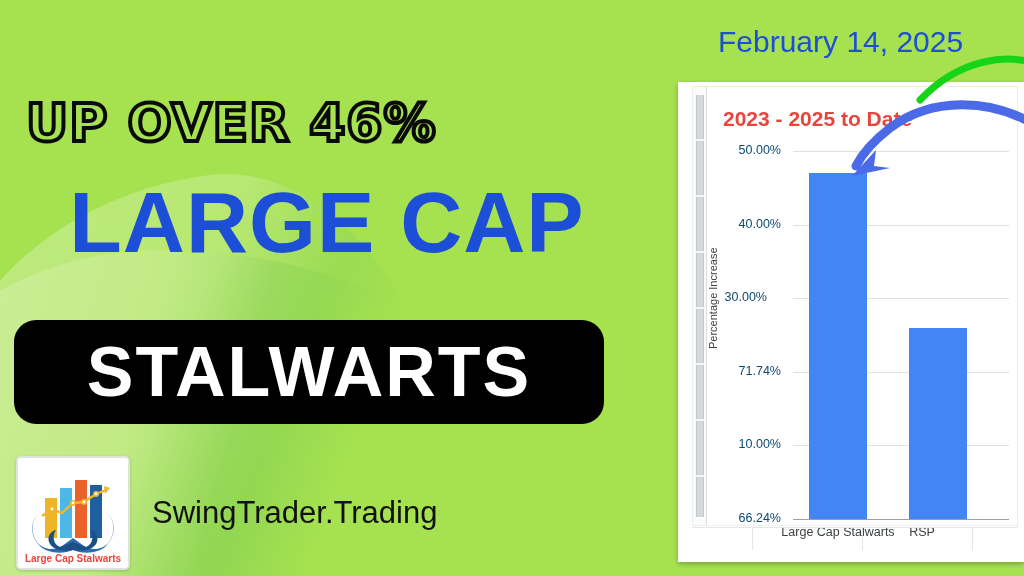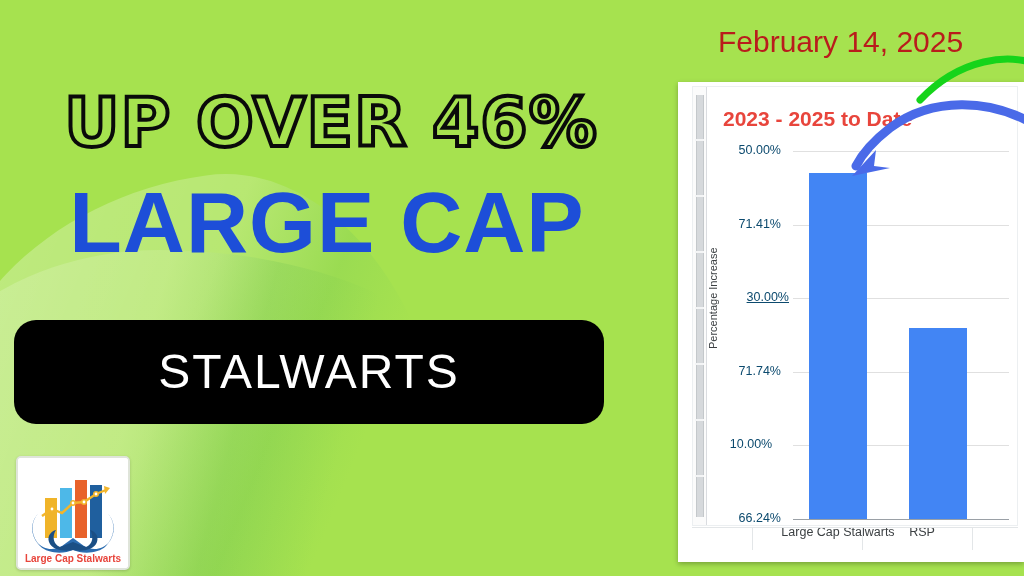--- a/index.html
+++ b/index.html
@@ -27,41 +27,41 @@
     background:linear-gradient(105deg,rgba(255,255,255,0.22) 0%,rgba(255,255,255,0.12) 40%,rgba(105,190,80,0.22) 55%,rgba(166,226,79,0) 70%);
     border-radius:45% 55% 60% 40% / 55% 45% 55% 45%;
     pointer-events:none;
   }
 
   
   .headline-wrap{position:absolute;left:0;top:0;width:660px;}
 
   .kicker{
     position:absolute;left:26px;top:84px;width:610px;
-    font-size:68px;line-height:78px;font-weight:bold;
+    font-size:52px;line-height:78px;font-weight:bold;
     letter-spacing:1px;
     color:transparent;
     -webkit-text-stroke:4px #0a0a0a;
-    text-align:center;
+    text-align:left;
     white-space:nowrap;
     font-family:"DejaVu Sans","Liberation Sans",sans-serif;
   }
   .subhead{
     position:absolute;left:22px;top:178px;width:610px;
     font-size:86px;line-height:88px;font-weight:bold;
     color:#1d4ed8;letter-spacing:1px;text-align:center;white-space:nowrap;
     font-family:"Liberation Sans","DejaVu Sans",sans-serif;
   }
   .badge{
     position:absolute;left:14px;top:320px;width:590px;height:104px;
     background:#000;border-radius:22px;
     display:flex;align-items:center;justify-content:center;
   }
   .badge-text{
-    color:#fff;font-size:48px;font-weight:normal;letter-spacing:2px;
+    color:#fff;font-size:70px;font-weight:bold;letter-spacing:2px;
     line-height:74px;white-space:nowrap;
     font-family:"Liberation Sans","DejaVu Sans",sans-serif;
     text-align:center;
   }
 
   
   .logo{
     position:absolute;left:16px;top:456px;width:110px;height:110px;
     background:#fdfdfd;border:2px solid #dfe4da;border-radius:5px;
     box-shadow:0 1px 3px rgba(0,0,0,.18);
@@ -70,21 +70,21 @@
   .logo svg{display:block;}
   .site{
     position:absolute;left:152px;top:495px;
     font-size:31px;color:#111;letter-spacing:0px;white-space:nowrap;
     font-family:"Liberation Sans","DejaVu Sans",sans-serif;
   }
 
   
   .datetext{
     position:absolute;left:718px;top:25px;
-    font-size:30px;color:#b91c1c;white-space:nowrap;
+    font-size:30px;color:#1d4ed8;white-space:nowrap;
     font-family:"Liberation Sans","DejaVu Sans",sans-serif;
   }
 
   
   .panel{
     position:absolute;left:678px;top:82px;width:346px;height:480px;
     background:#ffffff;
     box-shadow:0 2px 5px rgba(0,0,0,.28);
     overflow:hidden;
   }
@@ -178,20 +178,21 @@
       <polygon points="86,28 92,30 87,36" fill="#f2b52b"></polygon>
 
       <path d="M20,56 C14,62 12,74 19,84 C25,92 36,93 44,88 L55,80 L55,92 C46,96 30,96 22,88 C12,78 12,64 20,56 Z" fill="#2b6cb0"></path>
       <path d="M90,56 C96,62 98,74 91,84 C85,92 74,93 66,88 L55,80 L55,92 C64,96 80,96 88,88 C98,78 98,64 90,56 Z" fill="#2b6cb0"></path>
       <path d="M38,72 C34,78 35,86 42,89 L55,84 L55,92 C46,94 34,92 31,84 C29,78 33,73 38,72 Z" fill="#1b4f85"></path>
       <path d="M72,72 C76,78 75,86 68,89 L55,84 L55,92 C64,94 76,92 79,84 C81,78 77,73 72,72 Z" fill="#1b4f85"></path>
       <text x="55" y="104" text-anchor="middle" font-family="Liberation Sans, sans-serif" font-size="10" font-weight="bold" fill="#e8453c">Large Cap Stalwarts</text>
     </svg>
   </div>
 
+  <div class="site">SwingTrader.Trading</div>
 
   <div class="datetext">February 14, 2025</div>
 
   <div class="panel">
     <div class="panel-inner">
 
       <div class="ruler">
         <div class="ruler-bar"></div>
         <div class="ruler-tick" style="top:52px"></div>
         <div class="ruler-tick" style="top:108px"></div>
@@ -209,24 +210,24 @@
         <div class="ylabel">Percentage Increase</div>
 
         <div class="gridline" style="left:100px;right:8px;top:64px;"></div>
         <div class="gridline" style="left:100px;right:8px;top:137.6px;"></div>
         <div class="gridline" style="left:100px;right:8px;top:211.2px;"></div>
         <div class="gridline" style="left:100px;right:8px;top:284.8px;"></div>
         <div class="gridline" style="left:100px;right:8px;top:358.4px;"></div>
         <div class="axisline" style="left:100px;right:8px;top:432px;"></div>
 
         <div class="ytick" style="left:28px;top:56px;">50.00%</div>
-        <div class="ytick" style="left:28px;top:129.6px;">71.41%</div>
-        <div class="ytick" style="left:36px;top:203.2px;text-decoration:underline;">30.00%</div>
+        <div class="ytick" style="left:28px;top:129.6px;">40.00%</div>
+        <div class="ytick" style="left:14px;top:203.2px;">30.00%</div>
         <div class="ytick" style="left:28px;top:276.8px;">71.74%</div>
-        <div class="ytick" style="left:28px;top:350.4px;text-align:center;">10.00%</div>
+        <div class="ytick" style="left:28px;top:350.4px;">10.00%</div>
         <div class="ytick" style="left:28px;top:424px;">66.24%</div>
 
         <div class="bar" style="left:116px;width:58px;top:86.1px;height:345.9px;"></div>
         <div class="bar" style="left:216px;width:58px;top:240.6px;height:191.4px;"></div>
 
         <div class="xtick" style="left:85px;width:120px;top:438px;">Large Cap Stalwarts</div>
         <div class="xtick" style="left:189px;width:80px;top:438px;">RSP</div>
       </div>
     </div>
 

